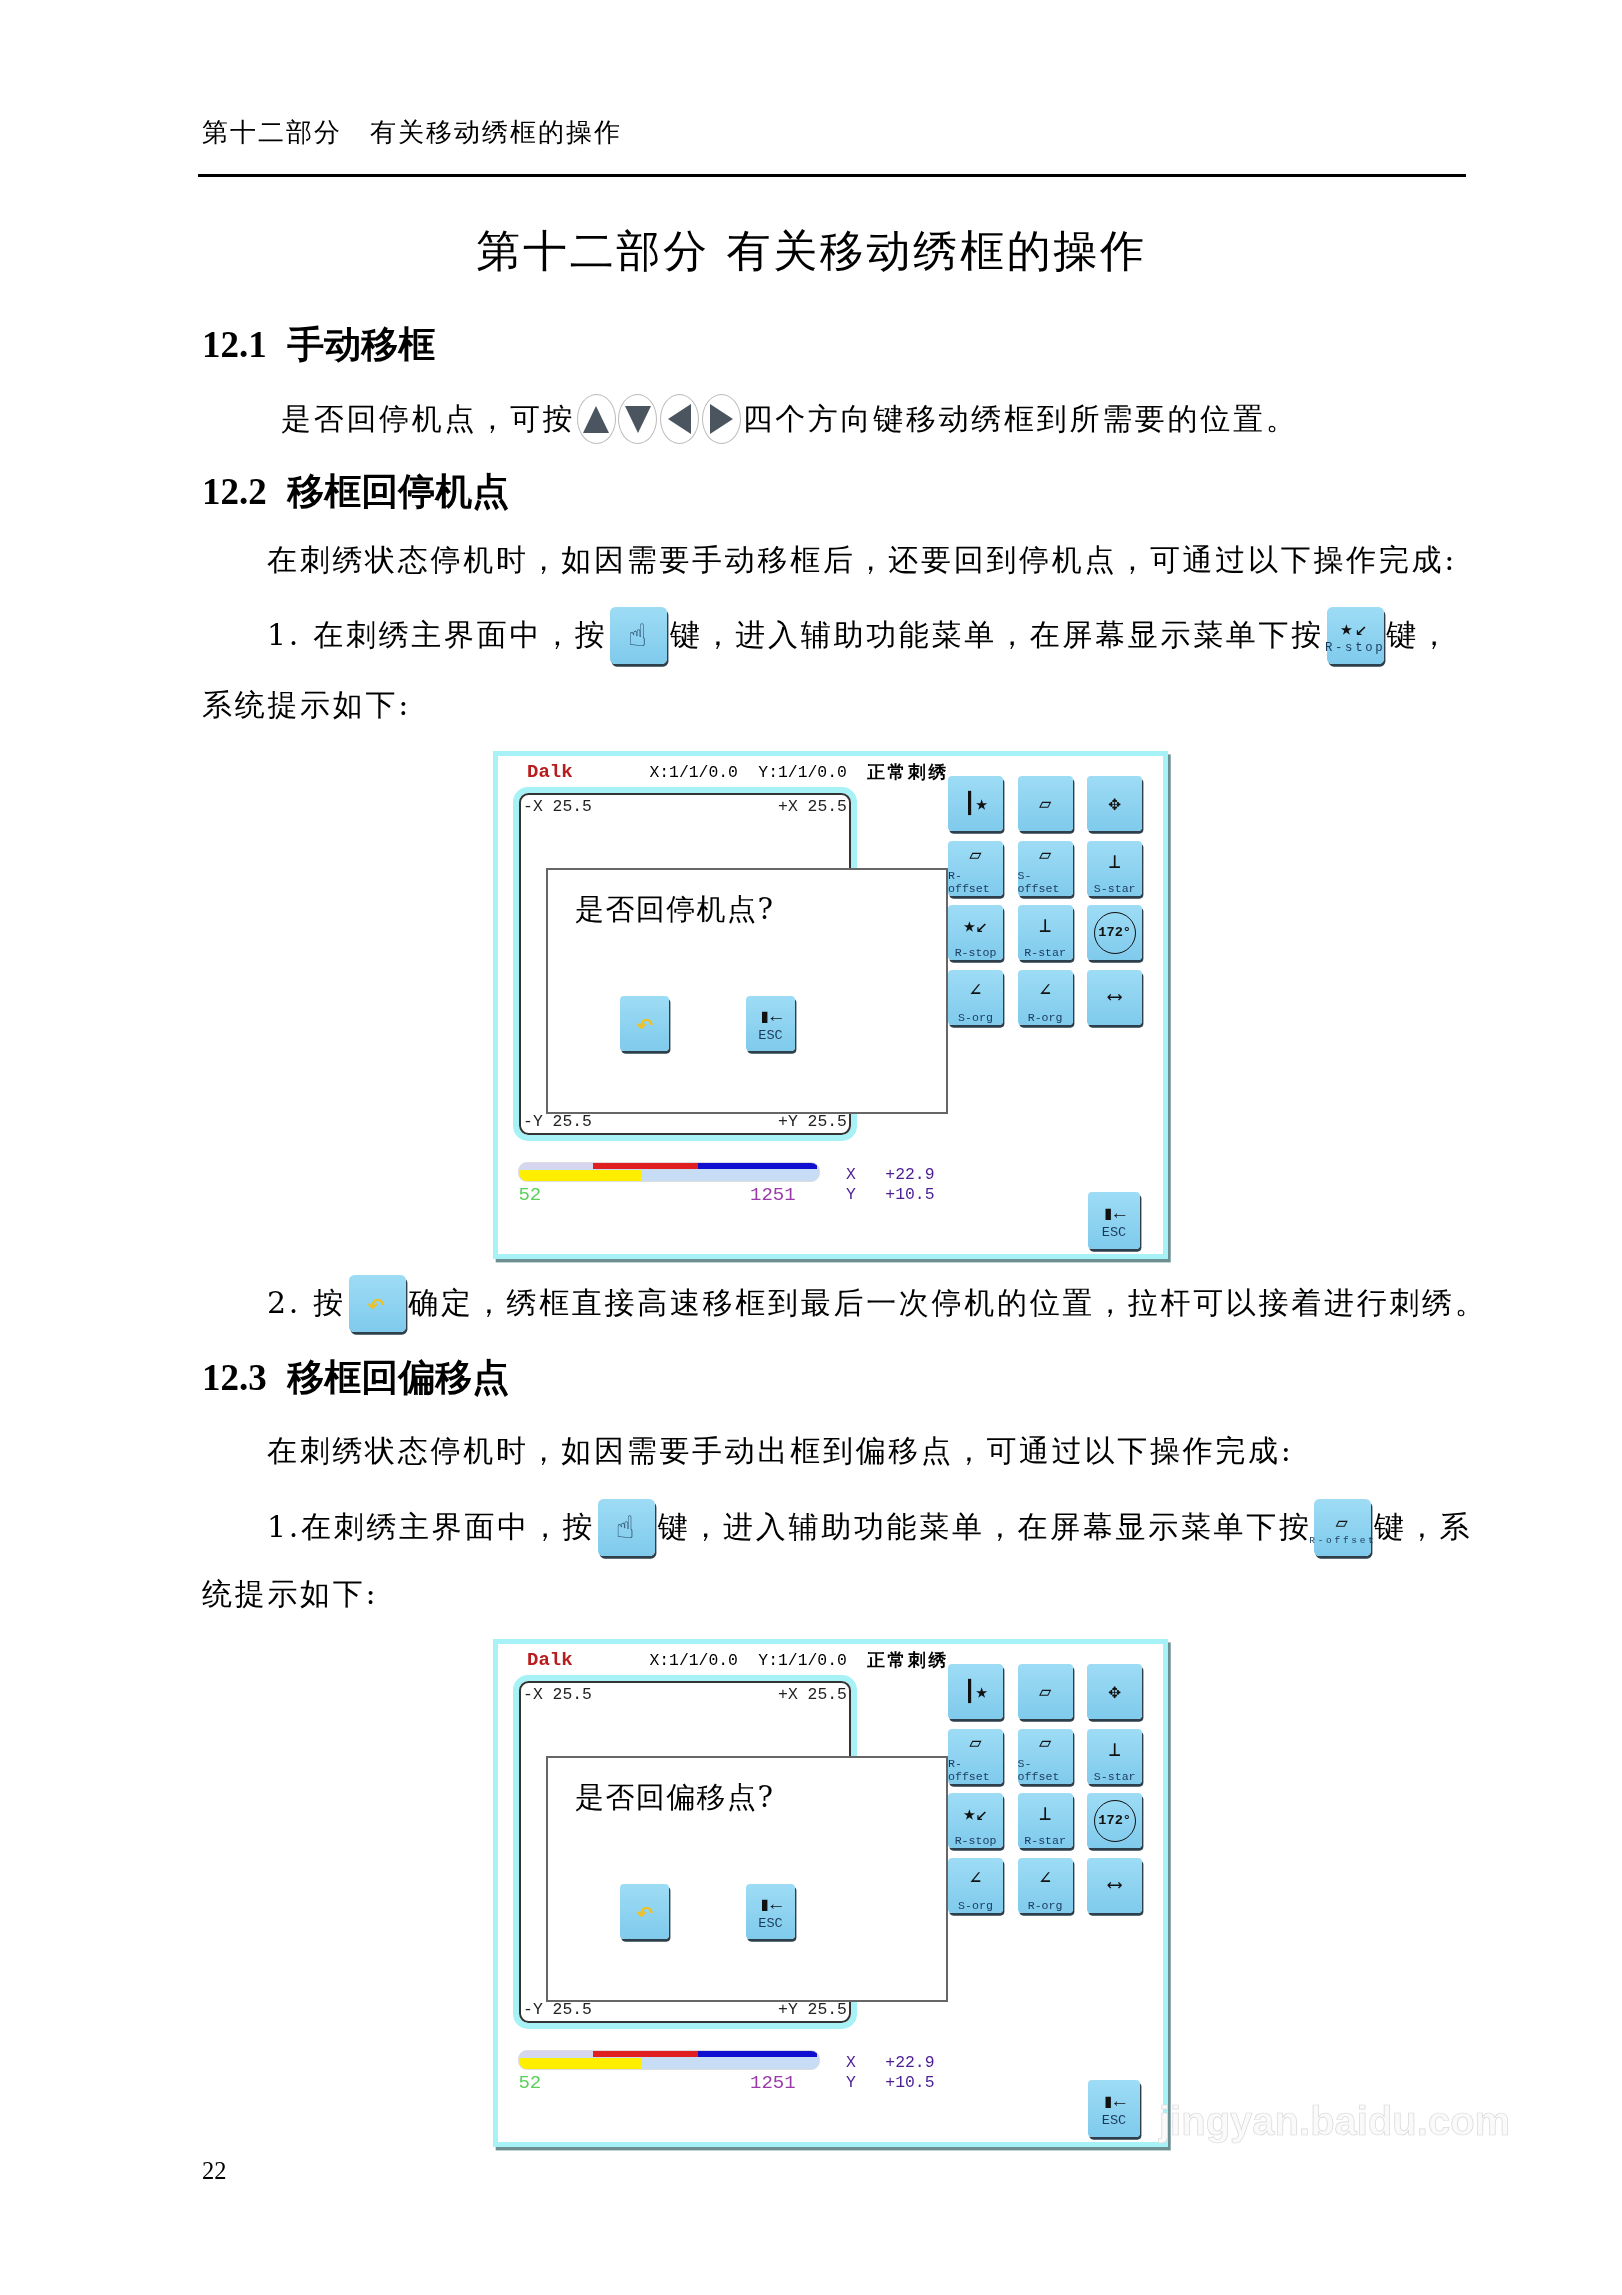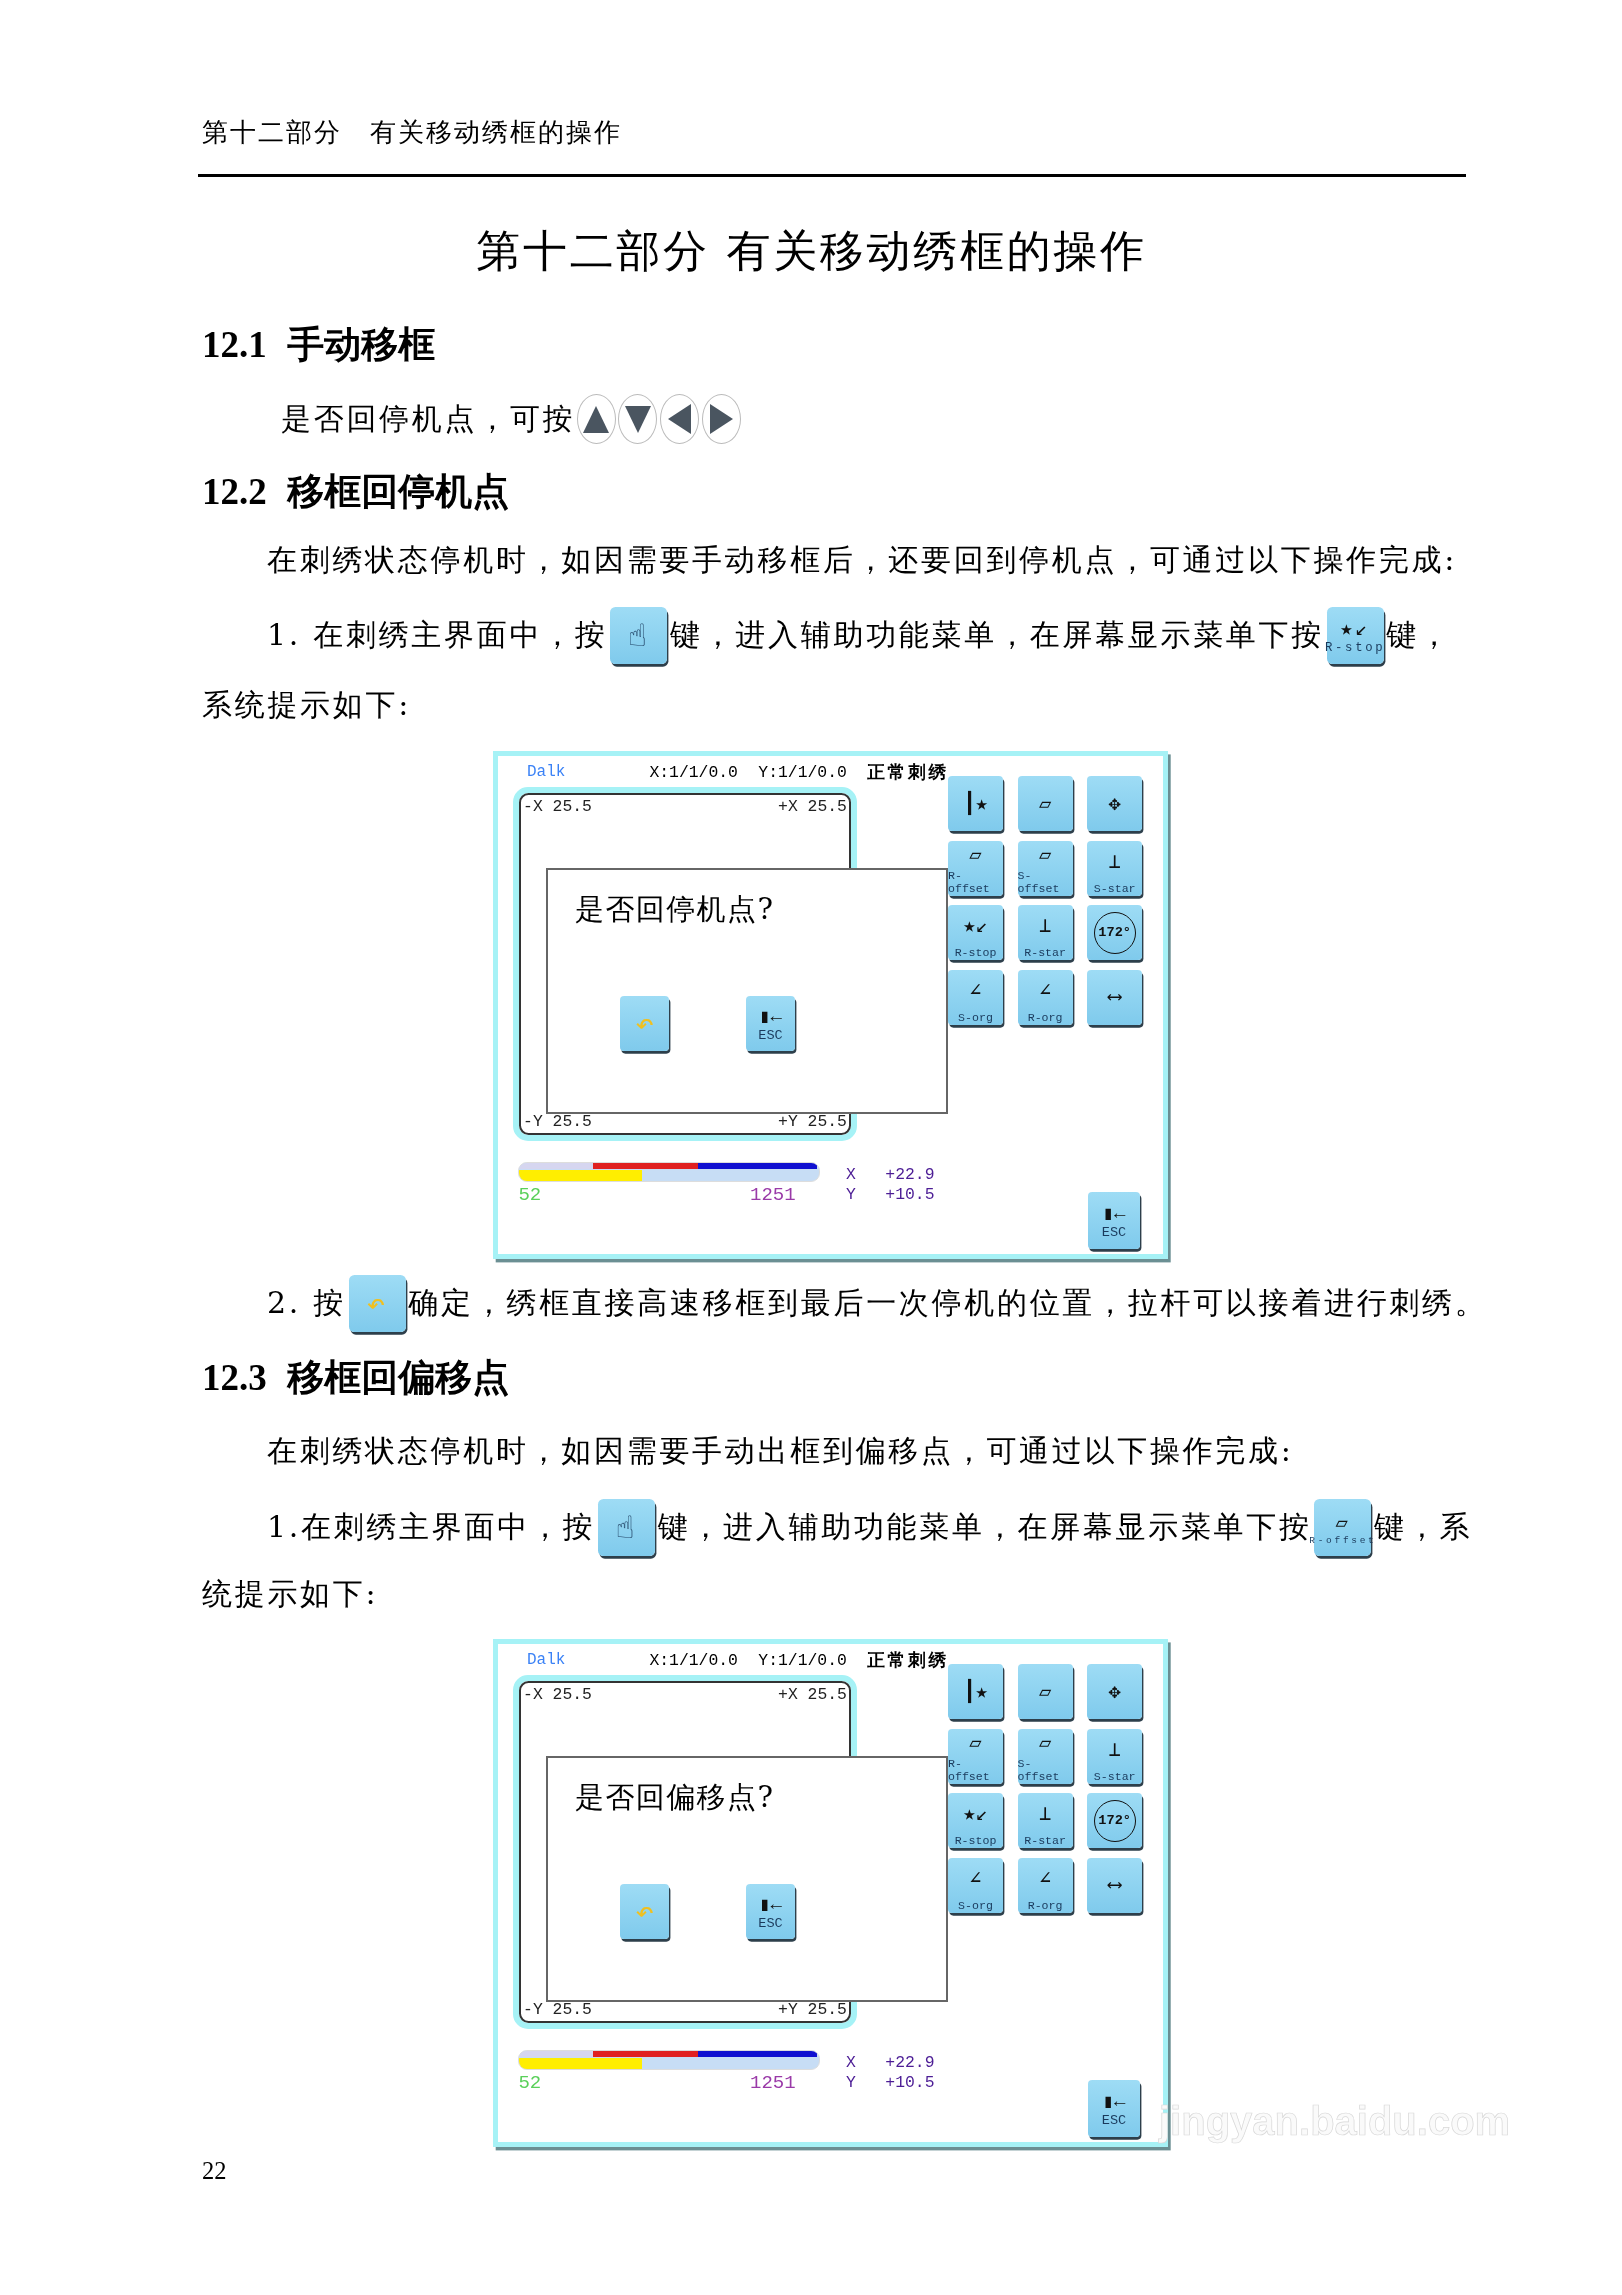--- a/index.html
+++ b/index.html
@@ -20,21 +20,21 @@
                align-items:center; justify-content:center; margin:0 1.4px; }
   .tri { width:0; height:0; }
   .tri.up { border-left:13.6px solid transparent; border-right:13.6px solid transparent; border-bottom:27px solid #4a5560; }
   .tri.down { border-left:13.6px solid transparent; border-right:13.6px solid transparent; border-top:27px solid #4a5560; }
   .tri.left { border-top:15px solid transparent; border-bottom:15px solid transparent; border-right:23px solid #4a5560; }
   .tri.right { border-top:15px solid transparent; border-bottom:15px solid transparent; border-left:23px solid #4a5560; }
 
   
   .screen { width:675px; height:508px; background:#fff; border:5.5px solid #a6f2f6; box-shadow: 2.7px 3.4px 0 #6b8f93; box-sizing:border-box; }
   .scr-top { position:absolute; left:29px; top:4.1px; font-family:"Liberation Mono", monospace; font-size:16.4px; display:flex; gap:20.4px; align-items:center; }
-  .scr-top .brand { color:#3b82f6; font-size:16px; width:102px; }
+  .scr-top .brand { color:#b91c1c; font-size:19px; width:102px;font-weight:bold; }
   .scr-top .status { font-weight:bold; font-size:17.7px; letter-spacing:2.7px; }
   .design { position:absolute; left:15px; top:31px; width:344px; height:354px; border:6.8px solid #a6f2f6; border-radius:15px; box-sizing:border-box; }
   .design-inner { position:absolute; inset:0; border:2px solid #333; border-radius:9.5px; }
   .lbl { position:absolute; font-family:"Liberation Mono", monospace; font-size:16.4px; color:#222; }
   .dialog { position:absolute; left:27px; top:75px; width:382px; height:242px; border:2px solid #666; background:#fff;padding-left:16px; }
   .dialog .q { position:absolute; left:27px; top:20.4px; font-size:29px; letter-spacing:1.4px; }
   .dlg-btn { position:absolute; width:49px; height:55px; background:linear-gradient(#9edcf5,#7fcaec); border-radius:4.1px; box-shadow:1.4px 2.7px 0 #2d3f4b; display:flex; flex-direction:column; align-items:center; justify-content:center; font-family:"Liberation Mono", monospace; font-size:13.6px; color:#1a3a5c; }
   .btn-grid { position:absolute; left:450px; top:20.4px; display:grid; grid-template-columns:repeat(3,56px); grid-gap:9.5px 13.6px; }
   .gbtn { width:55px; height:55px; background:linear-gradient(#9edcf5,#7fcaec); border-radius:4.1px; box-shadow:1.4px 2.7px 0 #2d3f4b; display:flex; flex-direction:column; align-items:center; justify-content:flex-end; font-family:"Liberation Mono", monospace; font-size:11.6px; color:#1a3a5c; padding-bottom:1.4px; box-sizing:border-box; }
   .gbtn .ic { flex:1; display:flex; align-items:center; justify-content:center; font-size:20.4px; color:#111; }
@@ -70,20 +70,21 @@
     </span>
   <span class="arrow-key">
       <span class="tri down"></span>
     </span>
   <span class="arrow-key">
       <span class="tri left"></span>
     </span>
   <span class="arrow-key">
       <span class="tri right"></span>
     </span>
+  <span>四个方向键移动绣框到所需要的位置。</span>
 </div>
 
 <div class="abs h2" style="top:467px;">
   <span class="num">12.2</span><span>移框回停机点</span>
 </div>
 <div class="abs para" style="left:267px; top:540px;">在刺绣状态停机时，如因需要手动移框后，还要回到停机点，可通过以下操作完成:</div>
 <div class="abs para" style="left:267px; top:607px;">
   <span>1.  在刺绣主界面中，按</span>
   <span class="key">
       <span style="font-size:31px;">☝</span>

